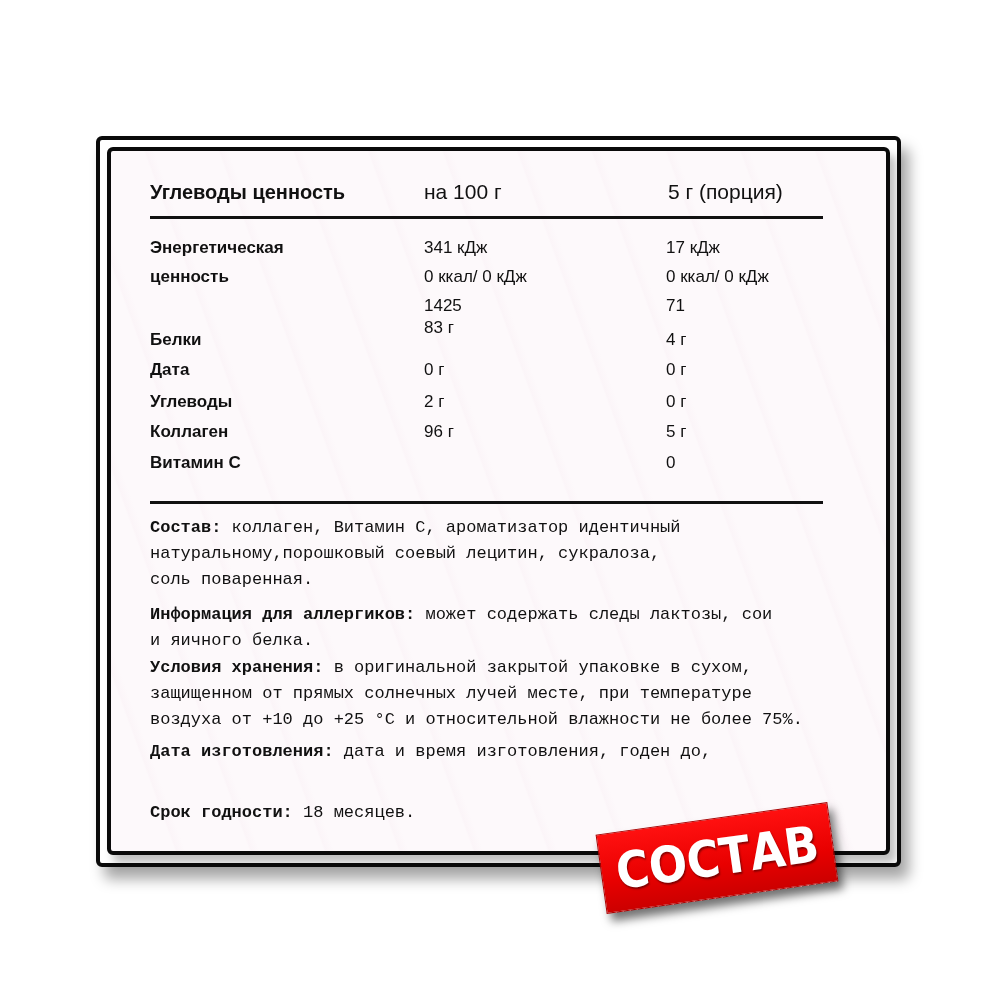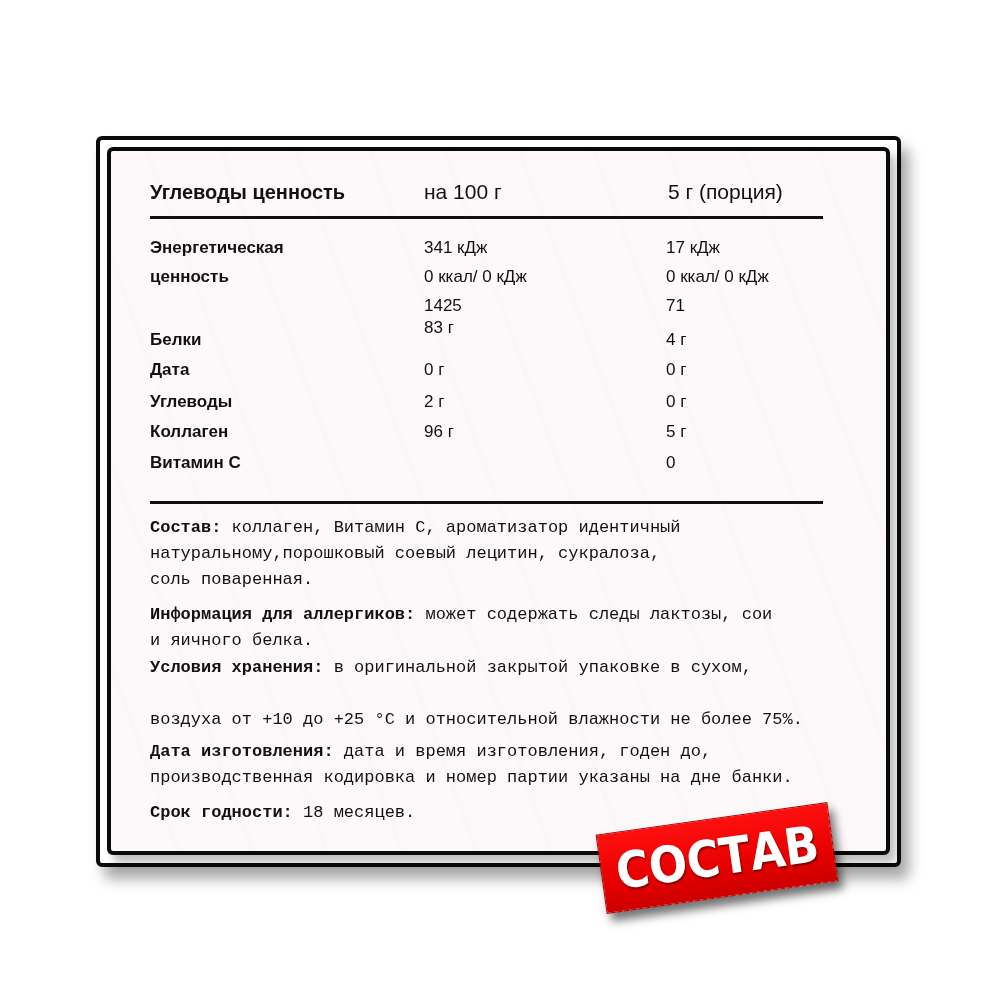--- a/index.html
+++ b/index.html
@@ -133,27 +133,26 @@
     <span>соль поваренная.</span>
   </div>
 
   <div class="para" style="top:437px">
     <b>Информация для аллергиков:</b><span> может содержать следы лактозы, сои</span><br>
     <span>и яичного белка.</span>
   </div>
 
   <div class="para" style="top:490px">
     <b>Условия хранения:</b><span> в оригинальной закрытой упаковке в сухом,</span><br>
-    <br>
+    <span>защищенном от прямых солнечных лучей месте, при температуре</span><br>
     <span>воздуха от +10 до +25 °С и относительной влажности не более 75%.</span>
   </div>
 
   <div class="para" style="top:574px">
     <b>Дата изготовления:</b><span> дата и время изготовления, годен до,</span><br>
-    <span>производственная кодировка и номер партии указаны на дне банки.</span>
   </div>
 
   <div class="para" style="top:635px">
     <b>Срок годности:</b><span> 18 месяцев.</span>
   </div>
 </div>
 
 <div class="label-badge">
   <span class="label-text">СОСТАВ</span>
 </div>

